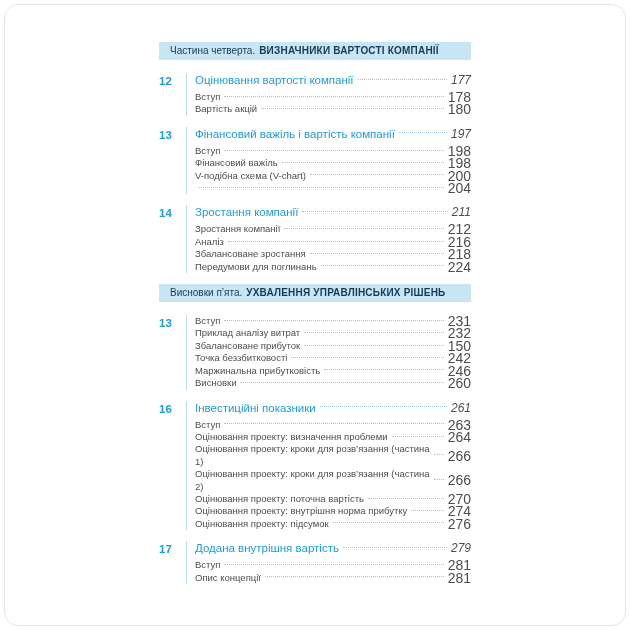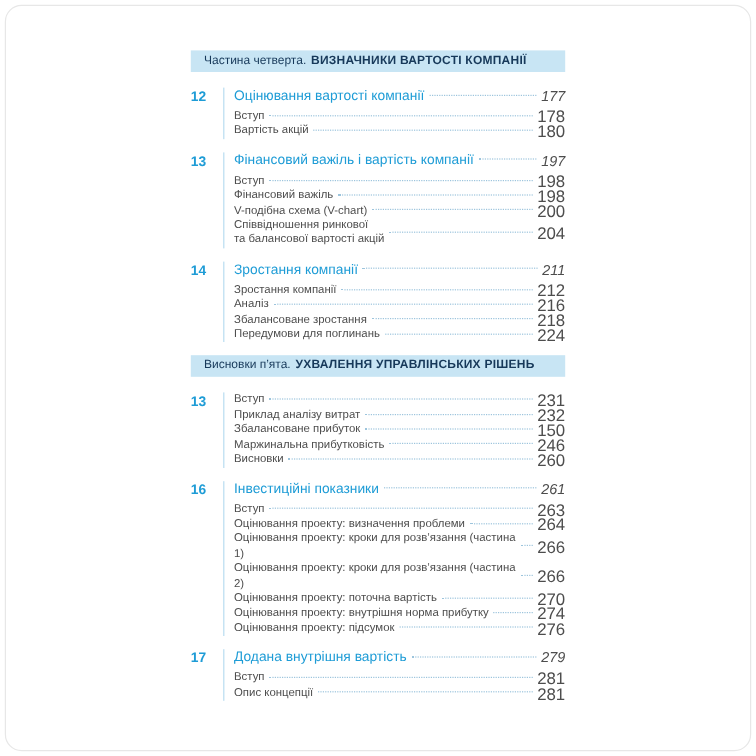--- a/index.html
+++ b/index.html
@@ -152,22 +152,20 @@
     <span class="page-num">198</span>
   </div>
 
   <div class="row sub-row">
     <span class="sub-label">V-подібна схема (V-chart)</span>
     <span class="leader"></span>
     <span class="page-num">200</span>
   </div>
 
   <div class="row sub-row">
-    <span class="sub-label">Співвідношення ринкової
-та балансової вартості акцій</span>
     <span class="leader"></span>
     <span class="page-num">204</span>
   </div>
 </div>
     </div>
   </div>
 
   <div class="chapter-block">
     <div class="chapter-num">14</div>
     <div class="chapter-content">
@@ -223,20 +221,25 @@
     <span class="leader"></span>
     <span class="page-num">232</span>
   </div>
 
   <div class="row sub-row">
     <span class="sub-label">Збалансоване прибуток</span>
     <span class="leader"></span>
     <span class="page-num">150</span>
   </div>
 
+  <div class="row sub-row">
+    <span class="sub-label">Точка беззбитковості</span>
+    <span class="leader"></span>
+    <span class="page-num">242</span>
+  </div>
 
   <div class="row sub-row">
     <span class="sub-label">Маржинальна прибутковість</span>
     <span class="leader"></span>
     <span class="page-num">246</span>
   </div>
 
   <div class="row sub-row">
     <span class="sub-label">Висновки</span>
     <span class="leader"></span>

